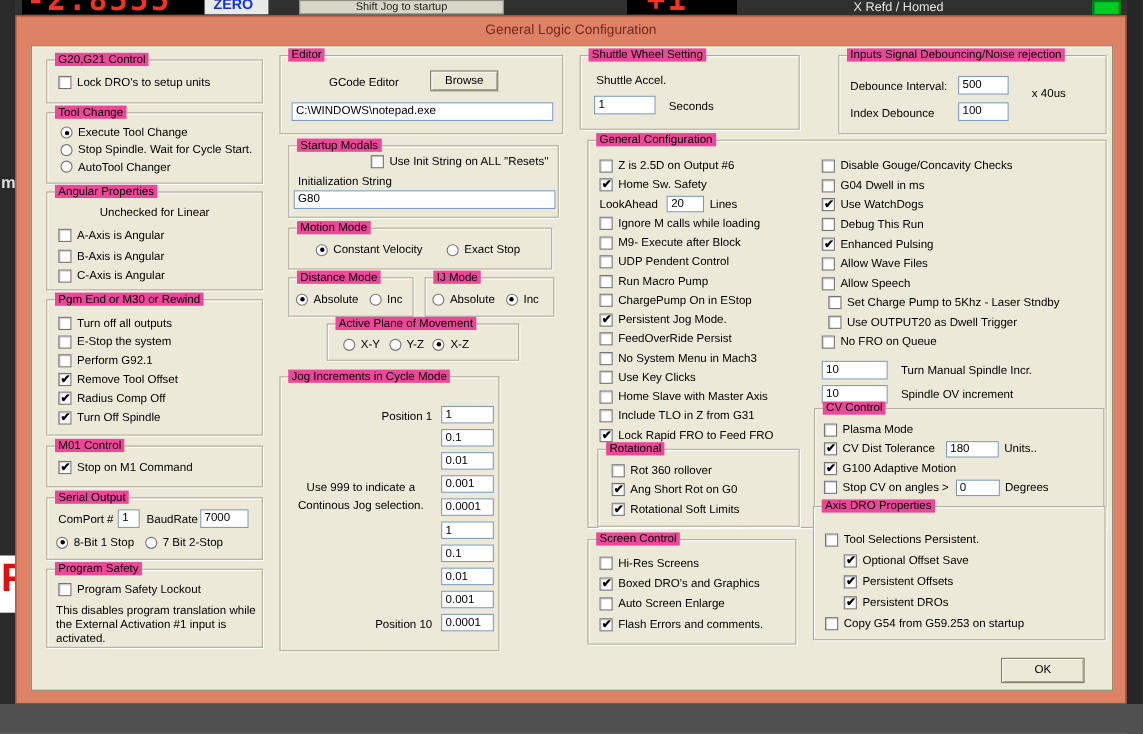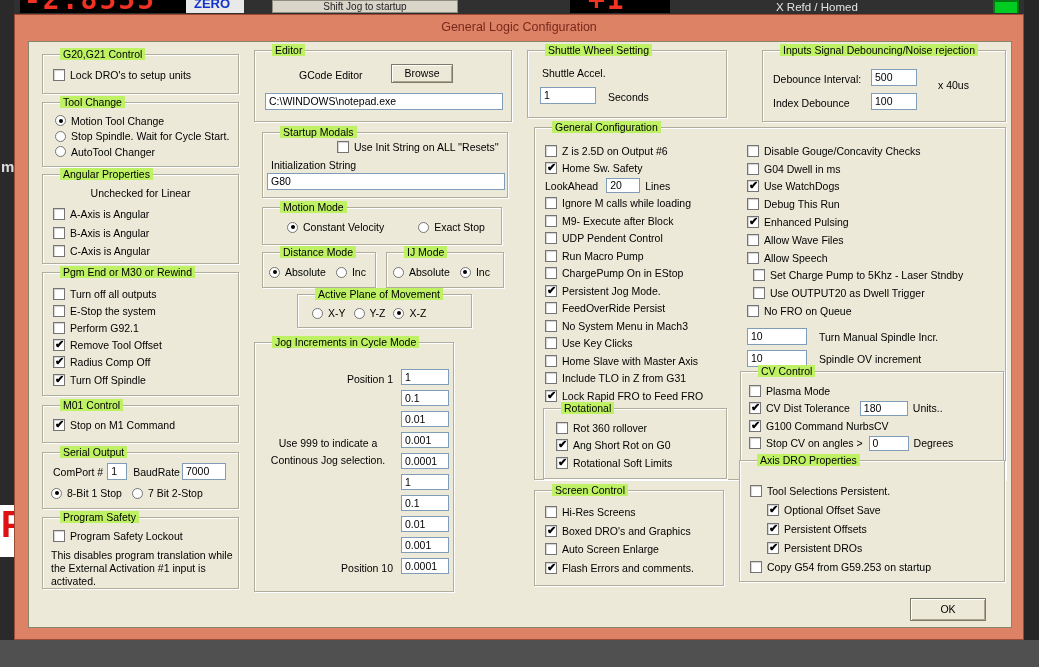--- a/index.html
+++ b/index.html
@@ -19,21 +19,21 @@
   .led{position:absolute;left:979px;top:0;width:26px;height:13px;background:#00cc22;border:2px solid #057715;border-bottom:none}
   .bg-m{position:absolute;left:1px;top:158px;color:#ddd;font-size:15px;font-weight:bold}
   .fblock{position:absolute;left:0;top:505px;width:14px;height:52px;background:#fff;overflow:hidden}
   .fblock .t{position:absolute;left:1px;top:2px;color:#dd1111;font-weight:bold;font-size:36px;line-height:36px}
   
   .dialog{position:absolute;left:14px;top:14px;width:1010px;height:626px;background:#de8266;border:1px solid #9c4a36;z-index:5}
   .dtitle{position:absolute;top:5px;left:0;right:0;text-align:center;font-size:12.5px;color:#76291d}
   .panel{position:absolute;left:13px;top:26px;width:984px;height:587px;background:#ece9d8;border:1px solid #86846f}
   
   .gb{position:absolute;border:1px solid #b1ad9c;box-shadow:inset 1px 1px 0 #fff,1px 1px 0 #fff;background:#ece9d8}
-  .gl{position:absolute;top:-7px;left:17px;background:#bef264;padding:0 3px;line-height:12px;white-space:nowrap}
+  .gl{position:absolute;top:-7px;left:7px;background:#ec4899;padding:0 3px;line-height:12px;white-space:nowrap}
   .list{display:flex;flex-direction:column}
   .hlist{display:flex;align-items:center}
   .row{display:flex;align-items:center;white-space:nowrap}
   .row .lbl{margin-left:5px}
   .rh15 .row{height:15.5px}
   .rh17 .row{height:17.2px}
   .rh175 .row{height:17.5px}
   .rh178 .row{height:17.8px}
   .rh18 .row{height:18.5px}
   .rh19 .row{height:19px}
@@ -85,21 +85,21 @@
         <span class="lbl">Lock DRO's to setup units</span>
       </div>
     </div>
 
     <div class="gb" style="left:13px;top:60px;width:197px;height:65px">
       <span class="gl">Tool Change</span>
       <div class="list rh15" style="position:absolute;left:12px;top:10px">
 
       <div class="row">
           <span class="rb on"></span>
-          <span class="lbl">Motion Tool Change</span>
+          <span class="lbl">Execute Tool Change</span>
         </div>
           <div class="row">
           <span class="rb"></span>
           <span class="lbl">Stop Spindle. Wait for Cycle Start.</span>
         </div>
           <div class="row">
           <span class="rb"></span>
           <span class="lbl">AutoTool Changer</span>
         </div>
         </div>
@@ -206,21 +206,21 @@
       <div class="row" style="position:absolute;left:74px;top:8px">
         <span class="cb"></span>
         <span class="lbl">Use Init String on ALL  ''Resets''</span>
       </div>
       <div style="position:absolute;left:8px;top:26px">Initialization String</div>
       <div class="field" style="position:absolute;left:4px;top:40px;width:238px">G80</div>
     </div>
 
     <div class="gb" style="left:233px;top:165px;width:240px;height:38px">
       <span class="gl">Motion Mode</span>
-      <div class="hlist" style="position:absolute;left:24px;top:13px;gap:34px">
+      <div class="hlist" style="position:absolute;left:24px;top:13px;gap:22px">
 
       <div class="row">
           <span class="rb on"></span>
           <span class="lbl">Constant Velocity</span>
         </div>
           <div class="row">
           <span class="rb"></span>
           <span class="lbl">Exact Stop</span>
         </div>
         </div>
@@ -455,21 +455,21 @@
             <span class="lbl">Plasma Mode</span>
           </div>
           <div class="row">
             <span class="cb on"></span>
             <span class="lbl">CV Dist Tolerance</span>
             <span class="field inline" style="width:48px;height:15px;line-height:11px;margin-left:10px">180</span>
             <span class="lbl">Units..</span>
           </div>
           <div class="row">
             <span class="cb on"></span>
-            <span class="lbl">G100 Command NurbsCV</span>
+            <span class="lbl">G100 Adaptive Motion</span>
           </div>
           <div class="row">
             <span class="cb"></span>
             <span class="lbl">Stop CV on angles &gt;</span>
             <span class="field inline" style="width:40px;height:15px;line-height:11px;margin-left:6px">0</span>
             <span class="lbl">Degrees</span>
           </div>
         </div>
       </div>
     </div>

